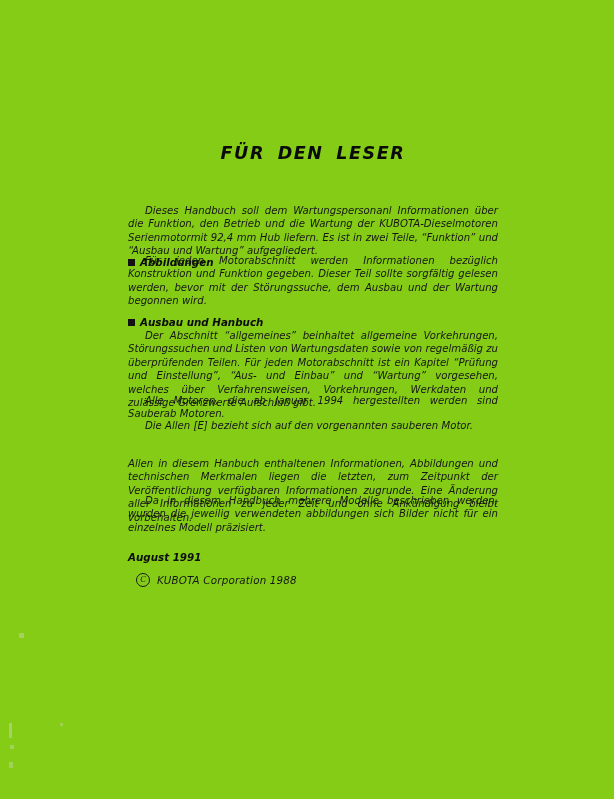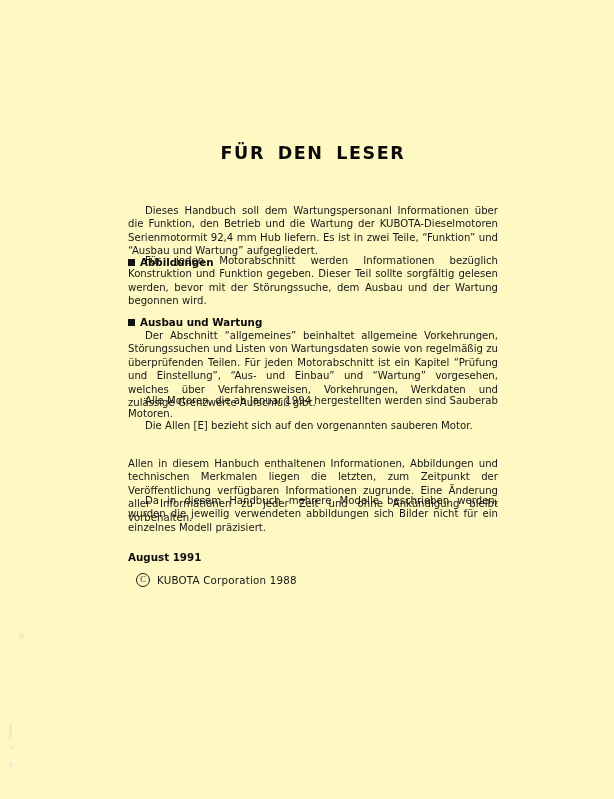--- a/index.html
+++ b/index.html
@@ -12,21 +12,22 @@
     background: #ffffff;
     font-family: "DejaVu Sans", sans-serif;
     color: #111111;
     overflow: hidden;
     position: relative;
   }
 
   .page {
     position: absolute;
     inset: 0;
-    background: #fef9c3;
+    background: #84cc16;
+    font-style: italic;
   }
 
   .content {
     position: absolute;
     left: 128px;
     top: 0;
     width: 370px;
   }
 
   .doc-title {
@@ -158,21 +159,21 @@
       </div>
     </div>
 
     <div class="blk" id="p-mechanismus">
       <p class="para indent">Für jeden Motorabschnitt werden Informationen bezüglich Konstruktion und Funktion gegeben.  Dieser Teil sollte sorgfältig gelesen werden, bevor mit der Störungssuche, dem Ausbau und der Wartung begonnen wird.</p>
     </div>
 
     <div class="blk" id="h-ausbau">
       <div class="section-head">
         <span class="bullet-square"></span>
-        <span>Ausbau und Wartung</span>
+        <span>Ausbau und Hanbuch</span>
       </div>
     </div>
 
     <div class="blk" id="p-ausbau">
       <p class="para indent">Der Abschnitt “allgemeines” beinhaltet allgemeine Vorkehrungen, Störungssuchen und Listen von Wartungsdaten sowie von regelmäßig zu überprüfenden Teilen.  Für jeden Motorabschnitt ist ein Kapitel “Prüfung und Einstellung”, “Aus- und Einbau” und “Wartung” vorgesehen, welches über Verfahrensweisen, Vorkehrungen, Werkdaten und zulässige Grenzwerte Aufschluß gibt.</p>
     </div>
 
     <div class="blk" id="p-motoren">
       <p class="para indent">Alle Motoren, die ab Januar 1994 hergestellten werden sind Sauberab Motoren.</p>
     </div>

